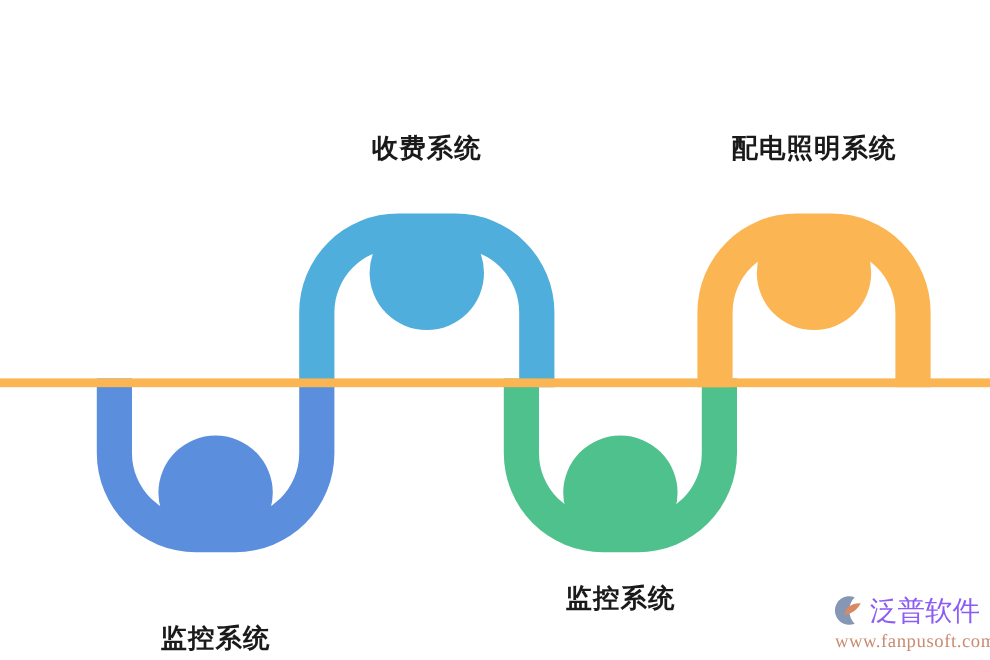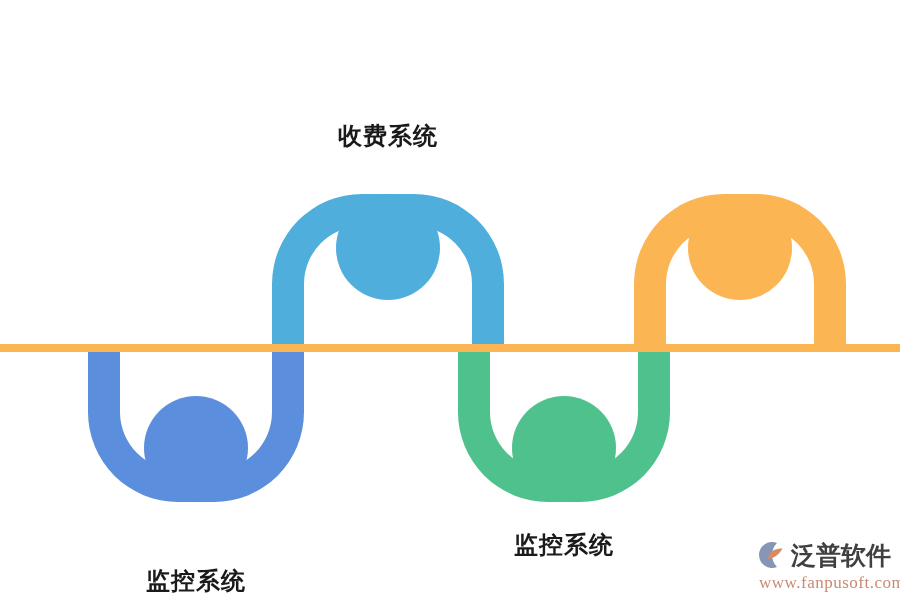--- a/index.html
+++ b/index.html
@@ -52,22 +52,22 @@
     gap: 4px;
     height: 34px;
   }
   #wm-mark {
     width: 30px;
     height: 30px;
     flex: 0 0 auto;
   }
   #wm-name {
     font-size: 25px;
-    font-weight: bold;
-    color: #404040;
+    font-weight: normal;
+    color: #8b5cf6;
     line-height: 1;
     letter-spacing: 0px;
     font-family: "DejaVu Sans", sans-serif;
   }
   #wm-url {
     font-size: 17px;
     color: #c98b72;
     letter-spacing: 0.5px;
     font-family: "Liberation Serif", serif;
     margin-top: 1px;
@@ -148,20 +148,21 @@
                Z" fill="#FBB552"></path>
       <circle cx="740" cy="248" r="52" fill="#FBB552"></circle>
     </g>
 
     <rect x="0" y="344" width="900" height="8" fill="#FBB552"></rect>
 
   </svg>
 
   <div class="node-label" style="left:388px; top:124px;">收费系统</div>
 
+  <div class="node-label" style="left:740px; top:124px;">配电照明系统</div>
 
   <div class="node-label" style="left:196px; top:533px;margin-top:36px;">监控系统</div>
 
   <div class="node-label" style="left:564px; top:533px;">监控系统</div>
 
   <div id="watermark">
     <div id="wm-row">
       <svg id="wm-mark" viewBox="0 0 30 30" xmlns="http://www.w3.org/2000/svg">
         <path d="M20 3 A 13 13 0 1 0 20 27 A 17 17 0 0 1 20 3 Z" fill="#8696b5"></path>
         <path d="M10.5 19 C 12 11.5 18 8 25.5 8.5 C 22.5 14 18 18 10.5 19 Z" fill="#d98a63"></path>

